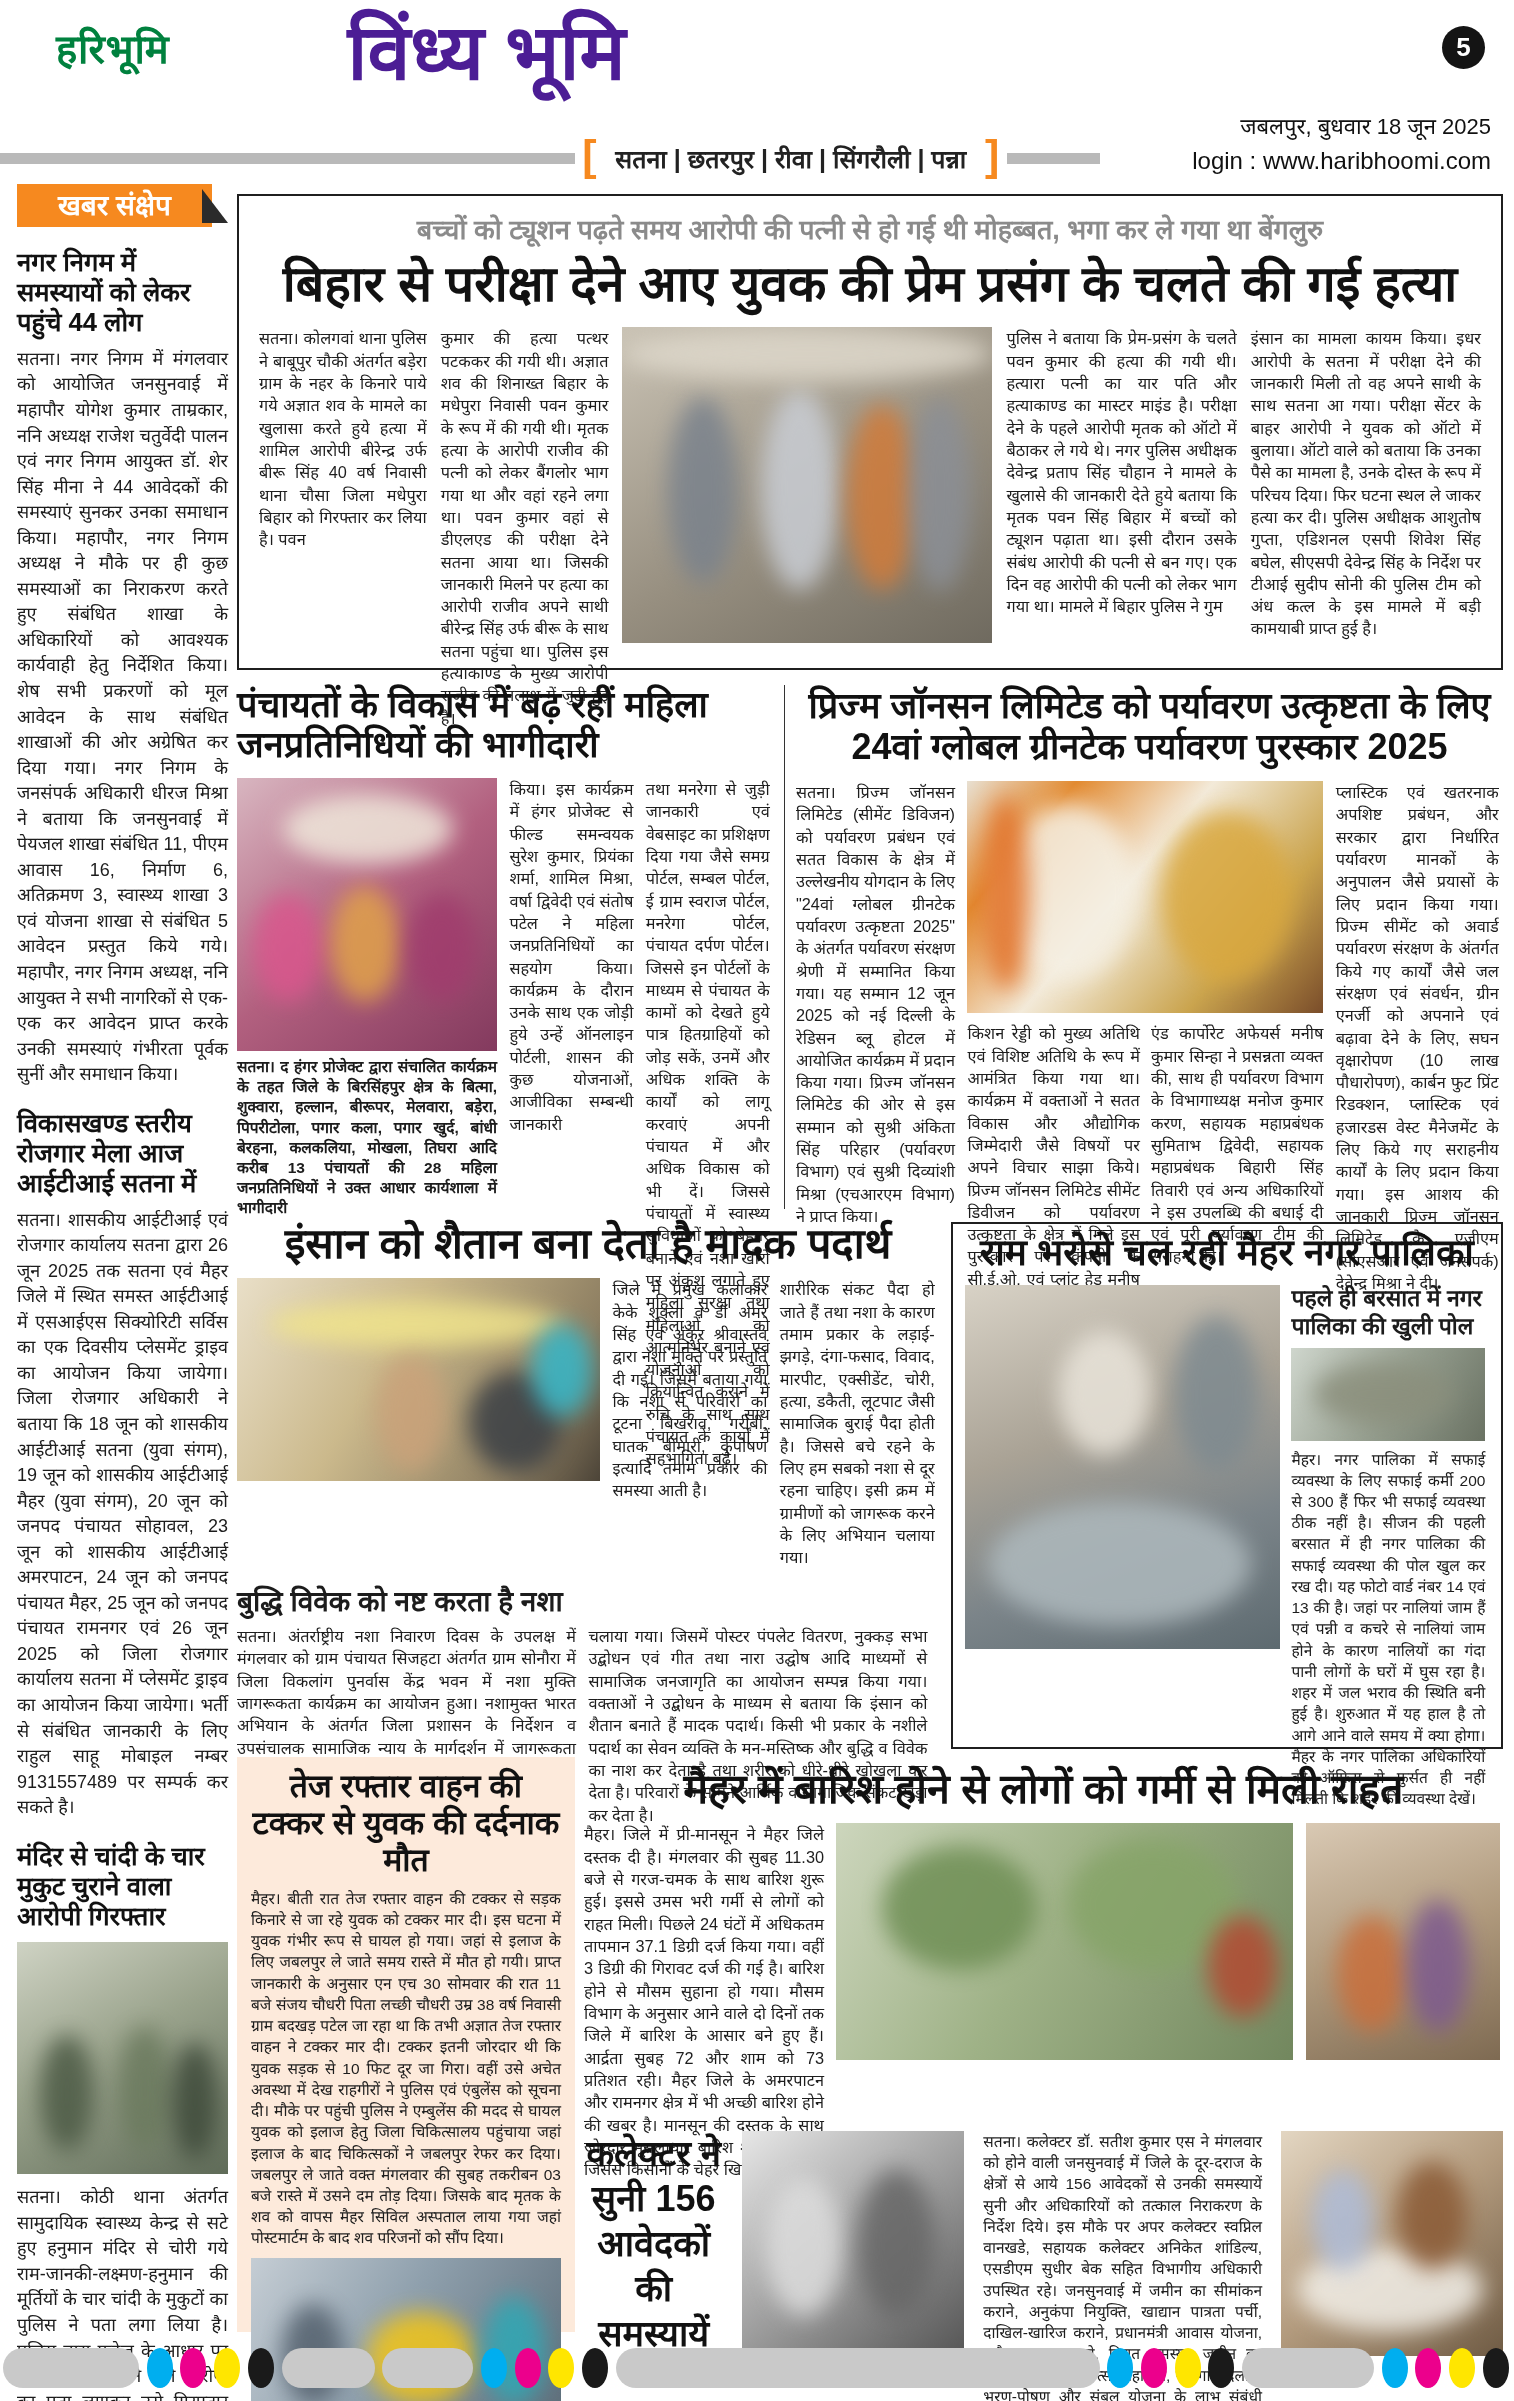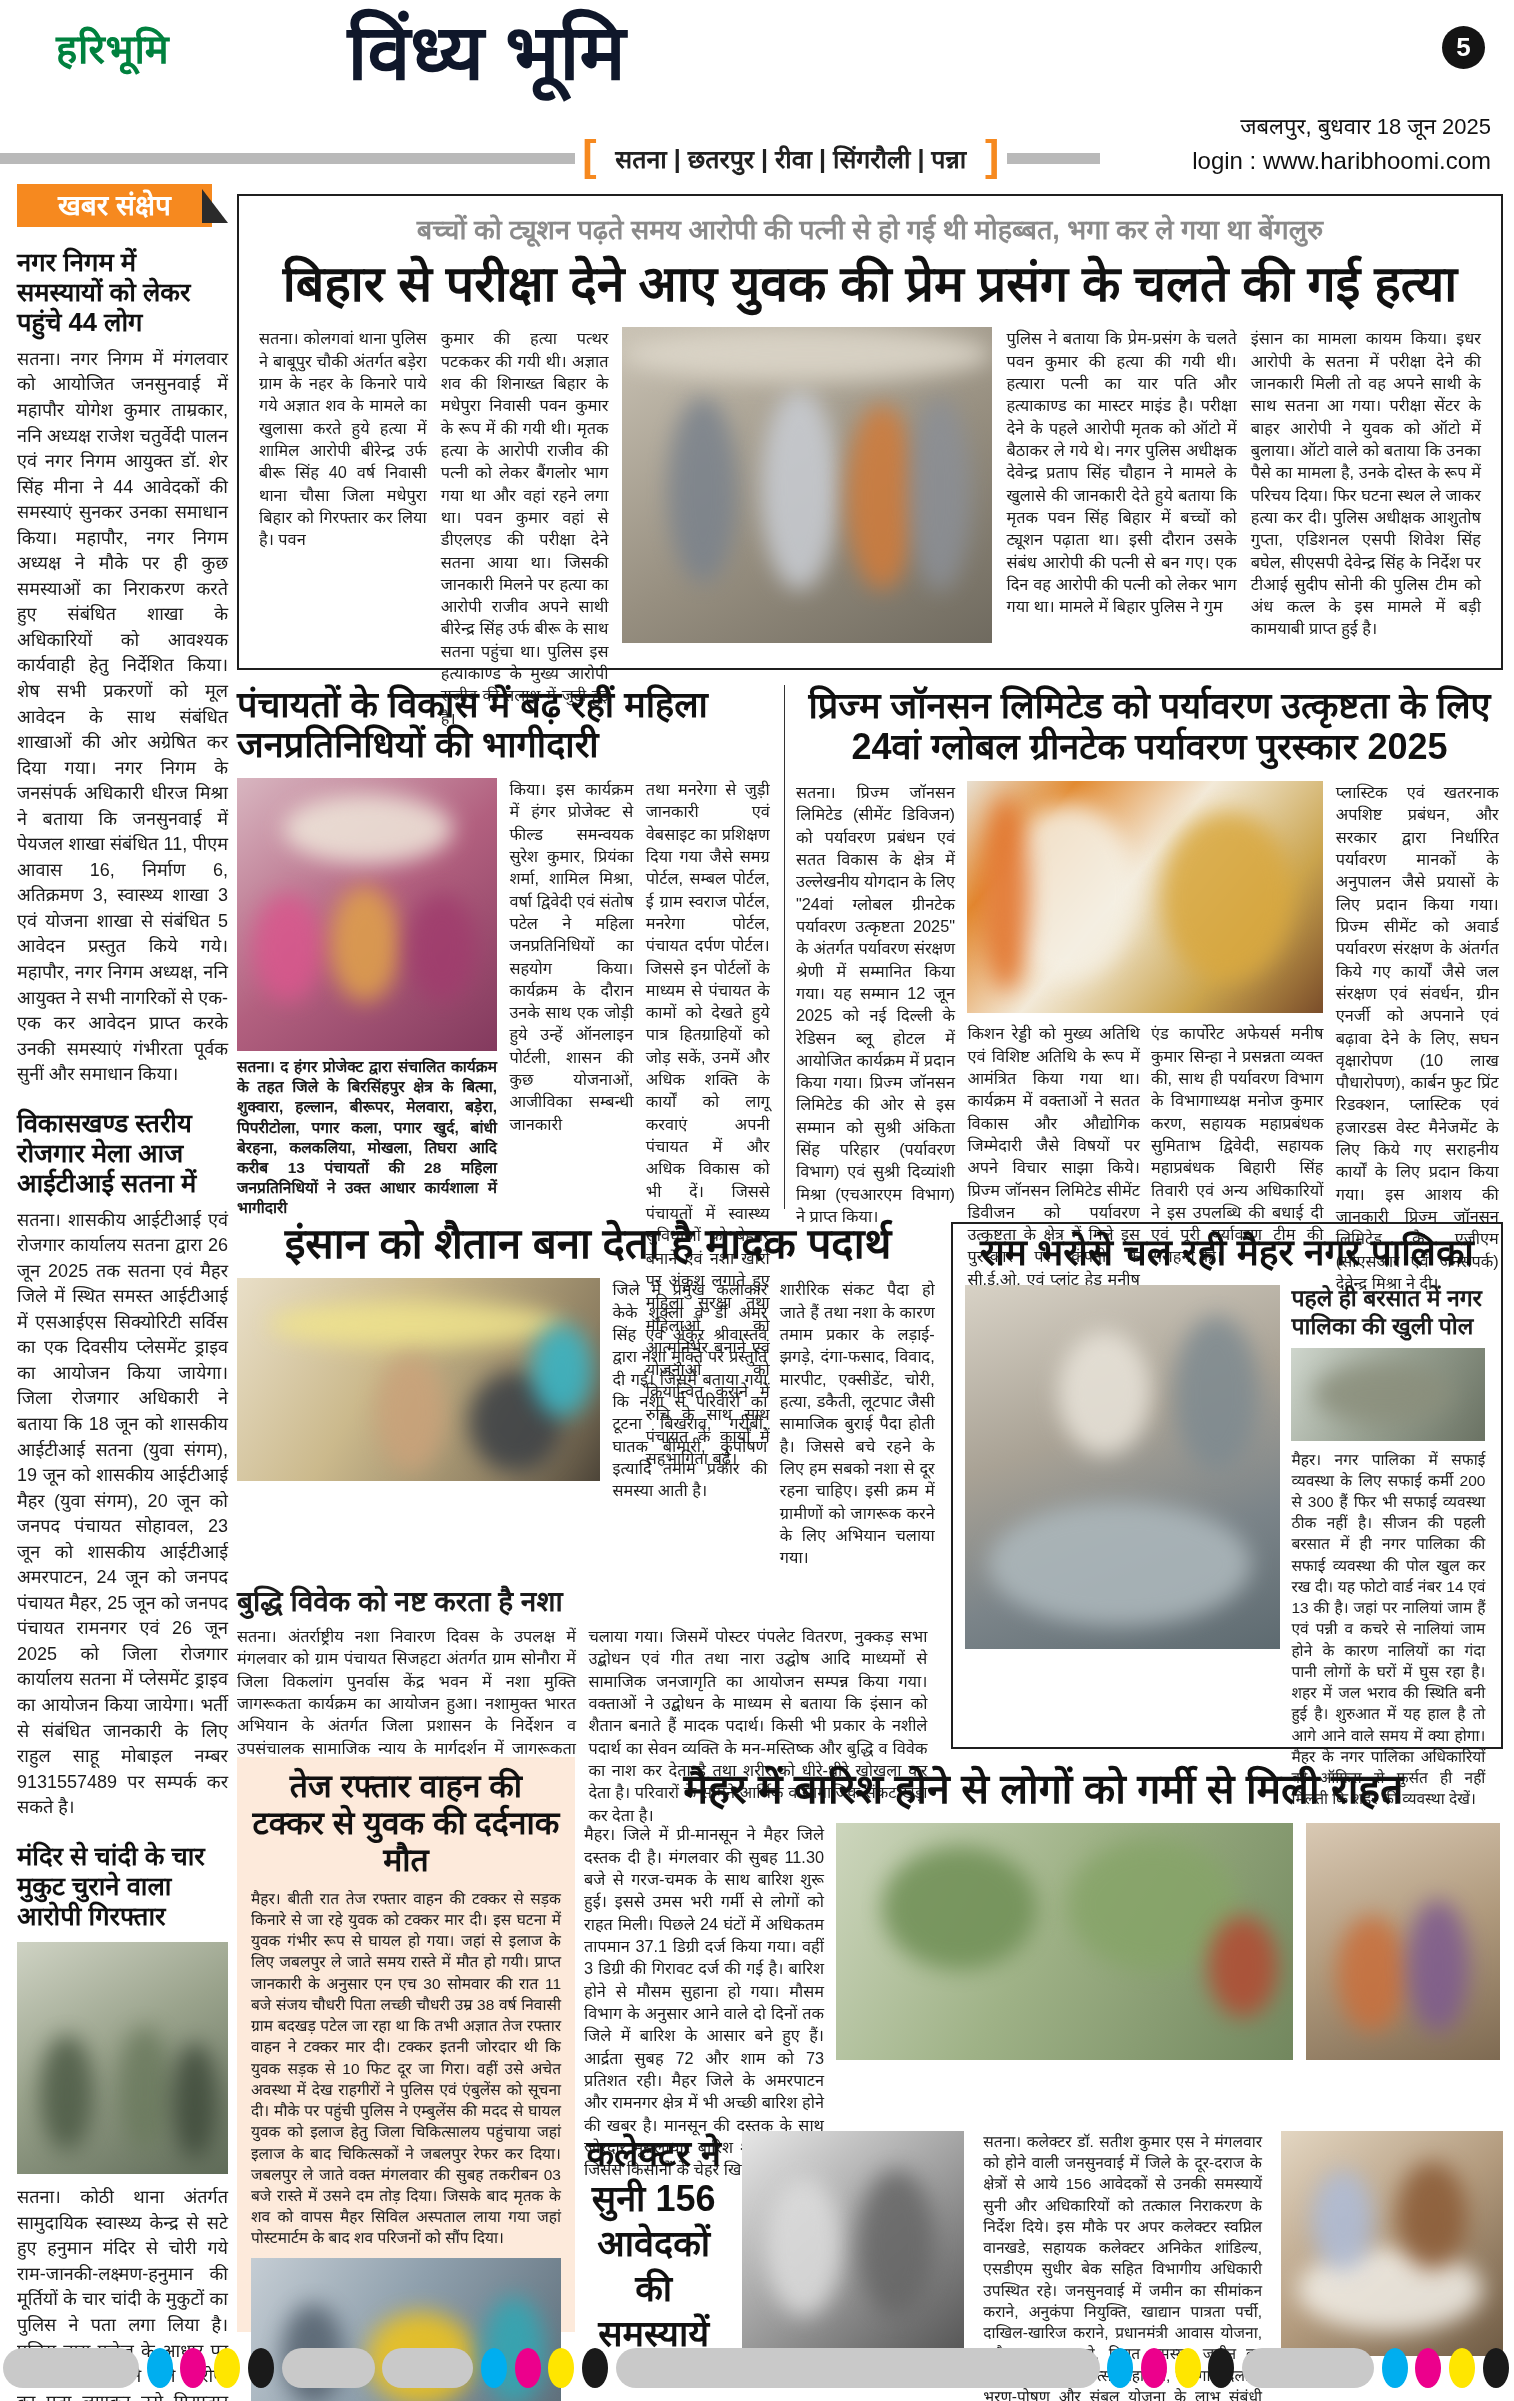--- a/index.html
+++ b/index.html
@@ -3,21 +3,21 @@
 <meta charset="utf-8">
 <style>
   html,body{margin:0;padding:0;}
   body{
     width:1514px;height:2401px;position:relative;background:#ffffff;
     font-family:"Liberation Sans","DejaVu Sans",sans-serif;
     color:#1c1c1c;overflow:hidden;
   }
   
   .brand{position:absolute;left:56px;top:20px;font-size:40px;font-weight:bold;color:#00813e;letter-spacing:0.8px;}
-  .masthead{position:absolute;left:231px;top:14px;width:511px;text-align:center;font-size:77px;font-weight:bold;color:#0f172a;line-height:1.0;}
+  .masthead{position:absolute;left:231px;top:14px;width:511px;text-align:center;font-size:77px;font-weight:bold;color:#4c1d95;line-height:1.0;}
   .page-badge{position:absolute;right:29px;top:26px;width:43px;height:43px;border-radius:50%;background:#141414;color:#fff;
     display:flex;align-items:center;justify-content:center;font-size:26px;font-weight:bold;}
   .edition-line{position:absolute;right:23px;top:110px;font-size:22px;font-weight:normal;color:#111;}
   .login-line{position:absolute;right:23px;top:147px;font-size:24px;font-weight:normal;color:#111;}
   .cities-strip{position:absolute;left:0px;top:141px;width:1069px;display:flex;align-items:center;gap:7.7px;}
   .cities-strip .grayline{flex:1;height:11px;background:#b9b9b9;}
   .bracket{color:#f6891f;font-size:43px;font-weight:bold;line-height:0.8;transform:translateY(-3.1px);}
   .cities-text{font-size:25px;font-weight:bold;color:#222;white-space:nowrap;padding:0 11px;}
   
   .headline{font-weight:bold;color:#111;}

